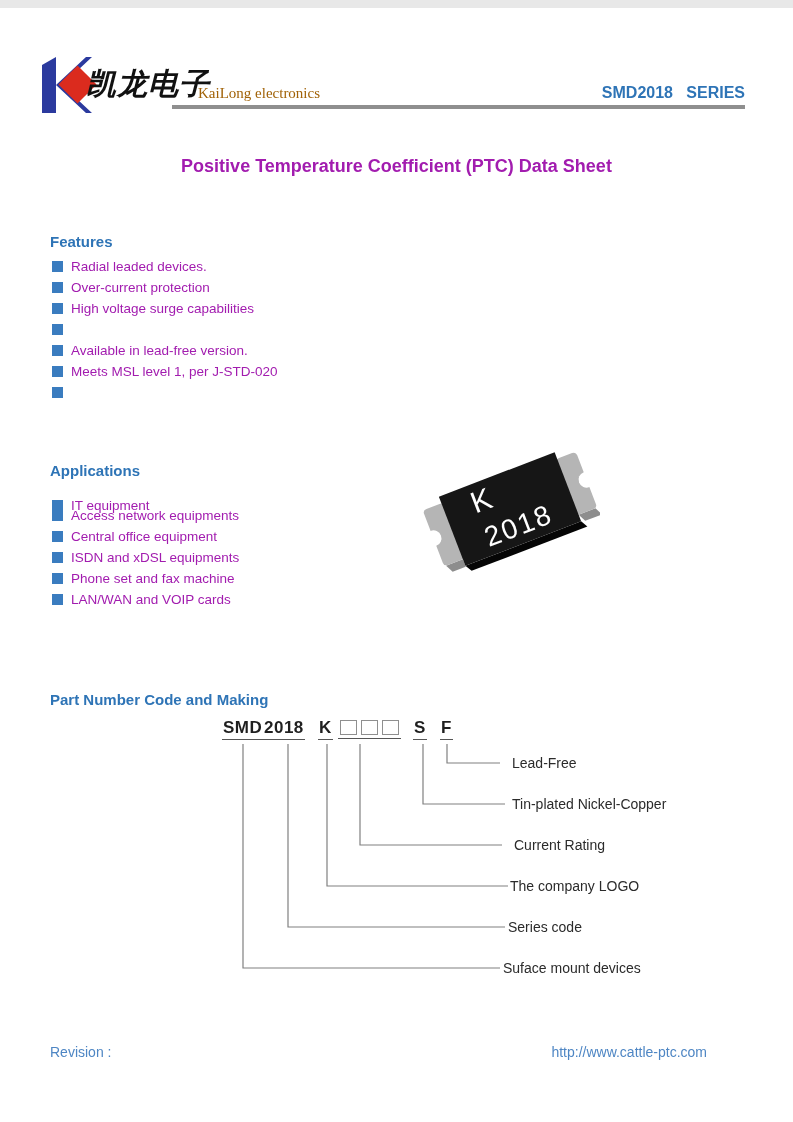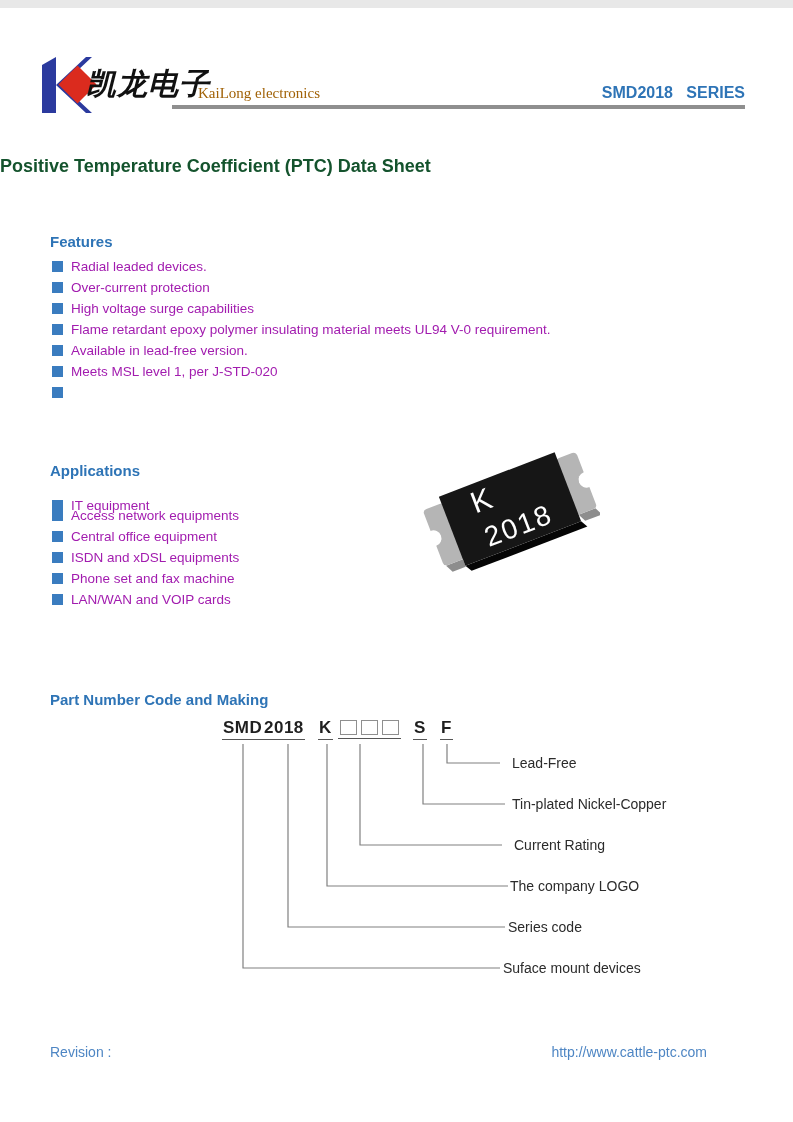--- a/index.html
+++ b/index.html
@@ -35,21 +35,22 @@
     color:#2E74B6;white-space:pre;
   }
   .hdr-rule{
     left:172px;top:97px;width:573px;height:4px;
     background:#8f8f8f;
   }
 
   
   .doc-title{
     left:0;top:148px;width:793px;
-    font-size:18px;font-weight:bold;color:#14532d;
+    text-align:center;
+    font-size:18px;font-weight:bold;color:#a21caf;
   }
 
   
   .sec-head{
     left:50px;
     font-size:15px;font-weight:bold;color:#2E74B6;
   }
   .bullet-list{left:52px;}
   .b-item{
     position:absolute;left:0;
@@ -114,21 +115,21 @@
   <div class="abs series">SMD2018   SERIES</div>
   <div class="abs hdr-rule"></div>
 
   <div class="abs doc-title">Positive Temperature Coefficient (PTC) Data Sheet</div>
 
   <div class="abs sec-head" style="top:225px;">Features</div>
   <div class="abs bullet-list" style="top:248px;">
     <div class="b-item" style="top:0px;"><span class="b-sq"></span><span class="b-txt">Radial leaded devices.</span></div>
     <div class="b-item" style="top:21px;"><span class="b-sq"></span><span class="b-txt">Over-current protection</span></div>
     <div class="b-item" style="top:42px;"><span class="b-sq"></span><span class="b-txt">High voltage surge capabilities</span></div>
-    <div class="b-item" style="top:63px;"><span class="b-sq"></span><span class="b-txt">Flame retardant epoxy polymer insulating material meets UL94 V-0 requirement.</span></div>
+    <div class="b-item" style="top:63px;"><span class="b-sq"></span></div>
     <div class="b-item" style="top:84px;"><span class="b-sq"></span><span class="b-txt">Available in lead-free version.</span></div>
     <div class="b-item" style="top:105px;"><span class="b-sq"></span><span class="b-txt">Meets MSL level 1, per J-STD-020</span></div>
     <div class="b-item" style="top:126px;"><span class="b-sq"></span></div>
   </div>
 
   <div class="abs sec-head" style="top:454px;">Applications</div>
   <div class="abs bullet-list" style="top:476px;">
     <div class="b-item" style="top:11px;"><span class="b-sq"></span><span class="b-txt">IT equipment</span></div>
     <div class="b-item" style="top:21px;"><span class="b-sq"></span><span class="b-txt">Access network equipments</span></div>
     <div class="b-item" style="top:42px;"><span class="b-sq"></span><span class="b-txt">Central office equipment</span></div>

